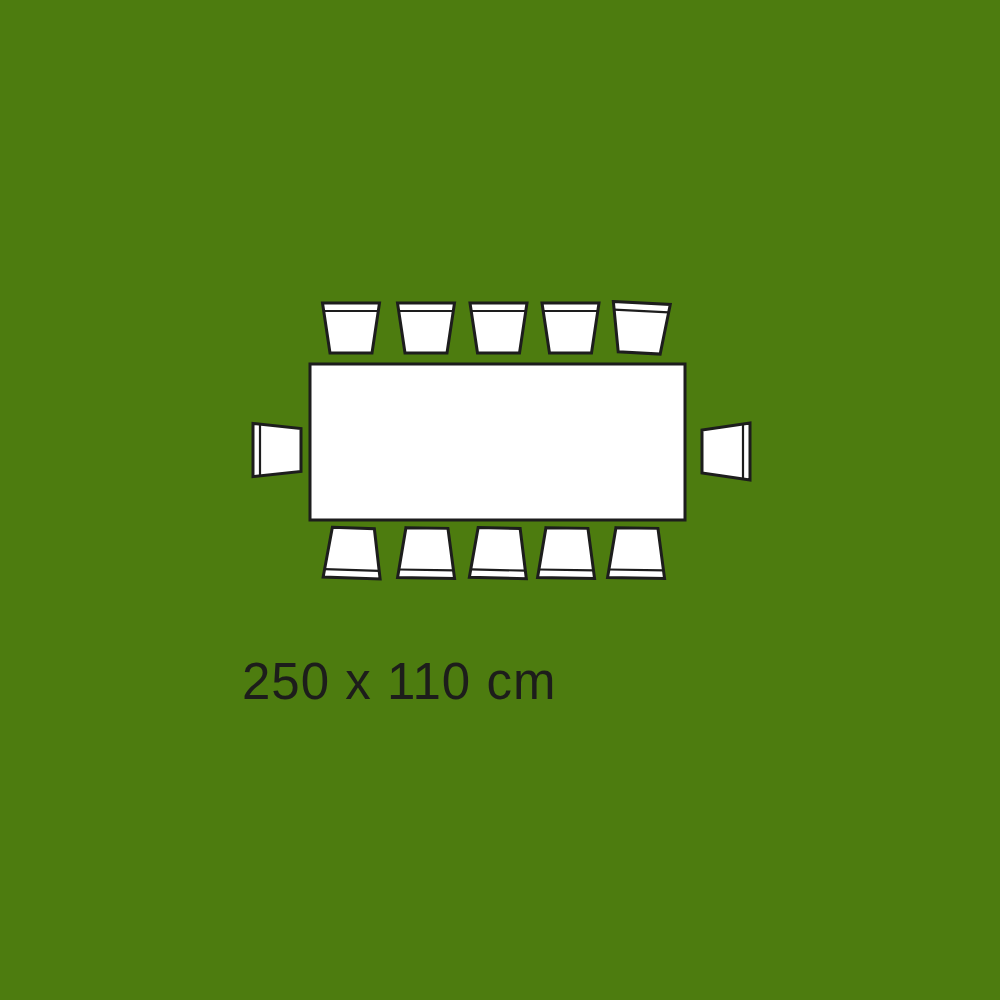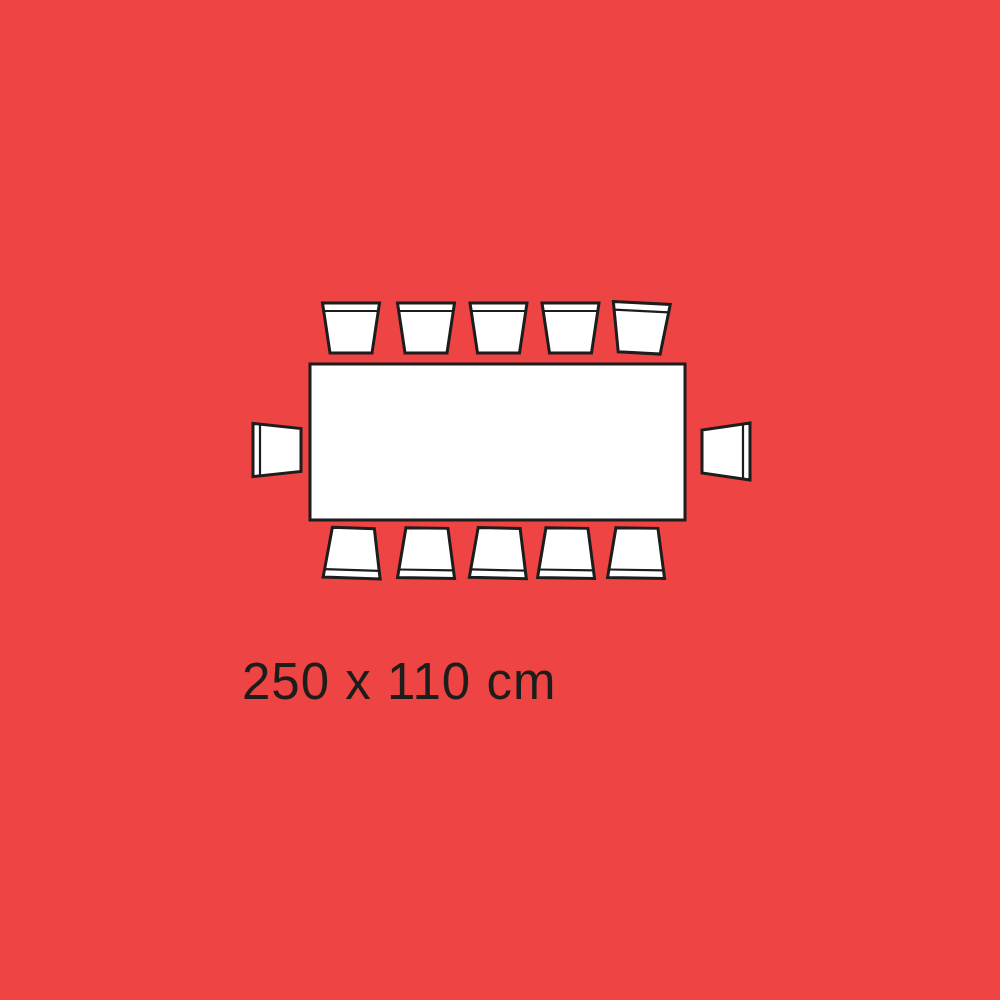--- a/index.html
+++ b/index.html
@@ -4,21 +4,21 @@
 <style>
   html, body {
     margin: 0;
     padding: 0;
     background: #ffffff;
   }
   #canvas {
     position: relative;
     width: 1000px;
     height: 1000px;
-    background: #ef4444;
+    background: #4d7c0f;
     overflow: hidden;
     font-family: "Liberation Sans", sans-serif;
   }
   #diagram-svg {
     position: absolute;
     left: 0;
     top: 0;
     width: 1000px;
     height: 1000px;
   }

